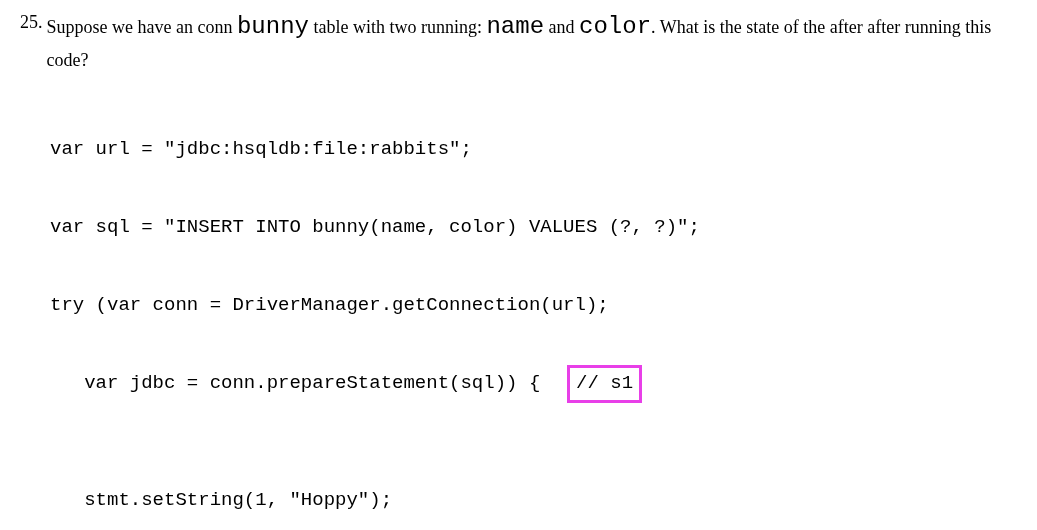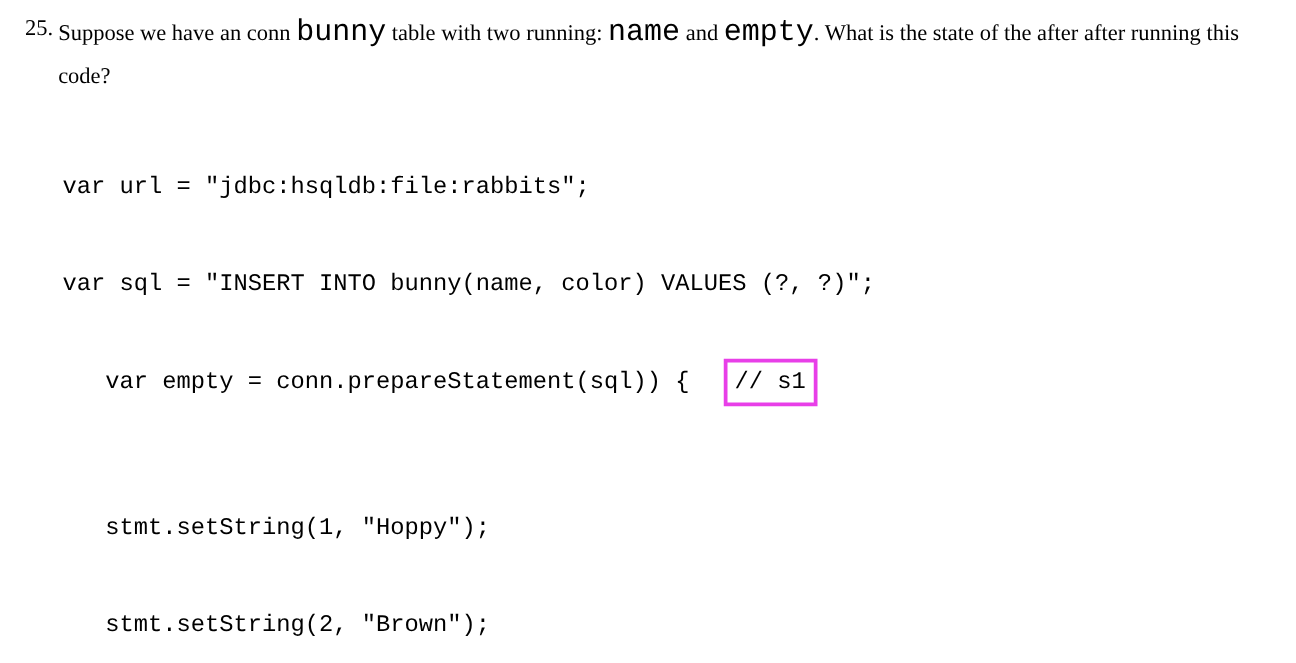--- a/index.html
+++ b/index.html
@@ -38,28 +38,29 @@
       line-height: 1.25;
     }
     .blank-line { height: 1.3em; }
   </style>
 </head>
 <body>
 
 <div class="question-wrap">
   <span>25.</span>
   <span class="question-text">
-    <span>Suppose we have an conn </span><code class="inline">bunny</code><span> table with two running: </span><code class="inline">name</code><span> and </span><code class="inline">empty</code><span>. What is the state of the after after running this code?</span>
+    <span>Suppose we have an conn </span><code class="inline">bunny</code><span> table with two running: </span><code class="inline">name</code><span> and </span><code class="inline">color</code><span>. What is the state of the after after running this code?</span>
   </span>
 </div>
 
 <div class="code-block">
 <span class="code-line">var url = "jdbc:hsqldb:file:rabbits";</span>
 <span class="code-line">var sql = "INSERT INTO bunny(name, color) VALUES (?, ?)";</span>
-<span class="code-line"><span>   var empty = conn.prepareStatement(sql)) {  </span><span class="hl-pink">// s1</span></span>
+<span class="code-line">try (var conn = DriverManager.getConnection(url);</span>
+<span class="code-line"><span>   var jdbc = conn.prepareStatement(sql)) {  </span><span class="hl-pink">// s1</span></span>
 <span class="blank-line"></span>
 <span class="code-line">   stmt.setString(1, "Hoppy");</span>
 <span class="code-line">   stmt.setString(2, "Brown");</span>
 <span class="blank-line"></span>
 
 <span class="blank-line"></span>
 
 <span class="blank-line"></span>
 
 

